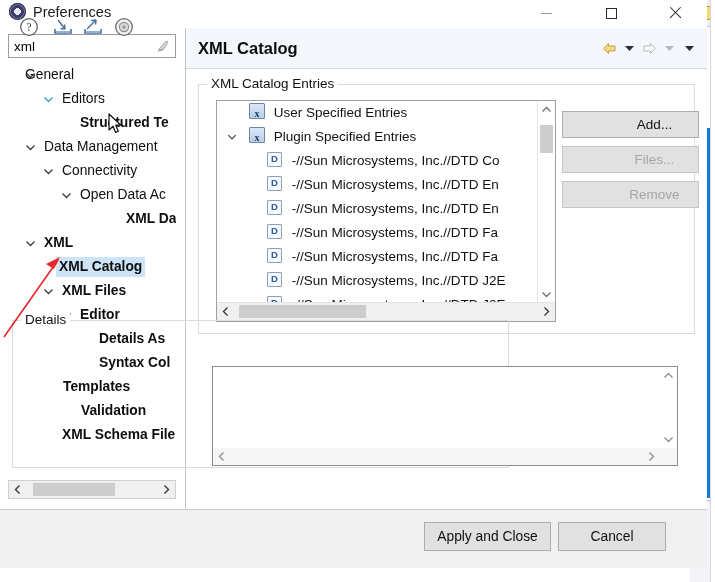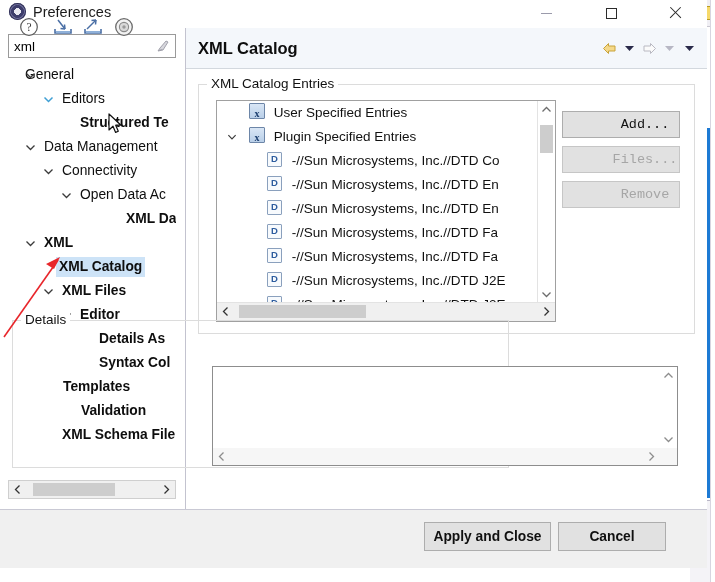--- a/index.html
+++ b/index.html
@@ -232,23 +232,23 @@
   .lvs-down { bottom: 0; }
   .lvs-thumb { position: absolute; left: 2px; top: 24px; width: 13px; height: 28px; background: #cdcdcd; }
   .lhscroll2 {
     position: absolute; left: 0; right: 0; bottom: 0; height: 18px;
     background: #f0f0f0; border-top: 1px solid #e3e3e3;
   }
   .lhs2-thumb { position: absolute; left: 22px; top: 2px; width: 127px; height: 13px; background: #cdcdcd; }
 
   
   .btn {
-    position: absolute; width: 118px; height: 27px;
+    position: absolute; width: 137px; height: 27px;
     background: #e1e1e1; border: 1px solid #adadad; box-sizing: border-box;
-    font-family: Liberation Mono, monospace; font-size: 13.5px; color: #131313;
+    font-family: Liberation Sans, sans-serif; font-size: 13.5px; color: #131313;
     display: flex; align-items: center; justify-content: center;
     cursor: default;
     padding-left: 48px;
   }
   .btn.disabled { color: #a6a6a6; background: #e1e1e1; border-color: #c6c6c6; }
   #btn-add { left: 562px; top: 111px; }
   #btn-edit { left: 562px; top: 146px; }
   #btn-remove { left: 562px; top: 181px; }
   #btn-reload { left: 562px; top: 224px; }
 
@@ -280,21 +280,21 @@
     display: flex; align-items: center; justify-content: center;
   }
   #ic-help { left: 16px; }
   #ic-import { left: 50px; }
   #ic-export { left: 80px; }
   #ic-target { left: 111px; }
   .bigbtn {
     position: absolute; top: 522px; height: 29px;
     background: #e1e1e1; border: 1px solid #adadad; box-sizing: border-box;
     font-size: 13.8px; color: #101010;
-    display: flex; align-items: center; justify-content: center; cursor: default; font-weight: bold;
+    display: flex; align-items: center; justify-content: center; cursor: default;
   }
   #btn-apply { left: 424px; width: 127px; }
   #btn-cancel { left: 558px; width: 108px; }
 
   
   .cursor-arrow { position: absolute; left: 108px; top: 113px; width: 16px; height: 24px; pointer-events: none; }
   .red-arrow { position: absolute; left: 0px; top: 246px; width: 166px; height: 94px; pointer-events: none; }
 </style>
 </head>
 <body>

